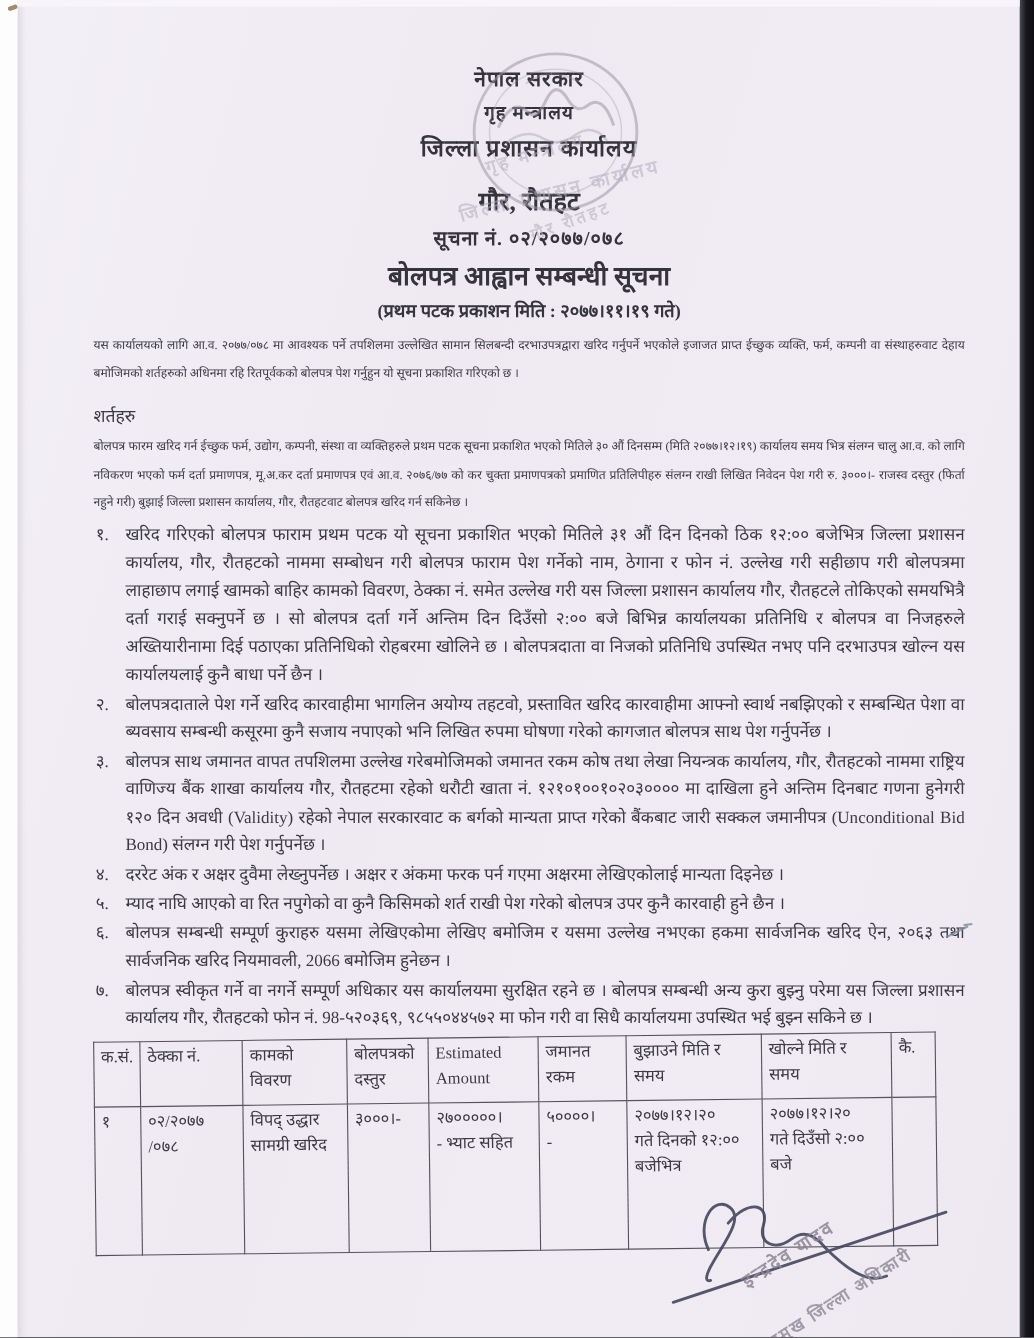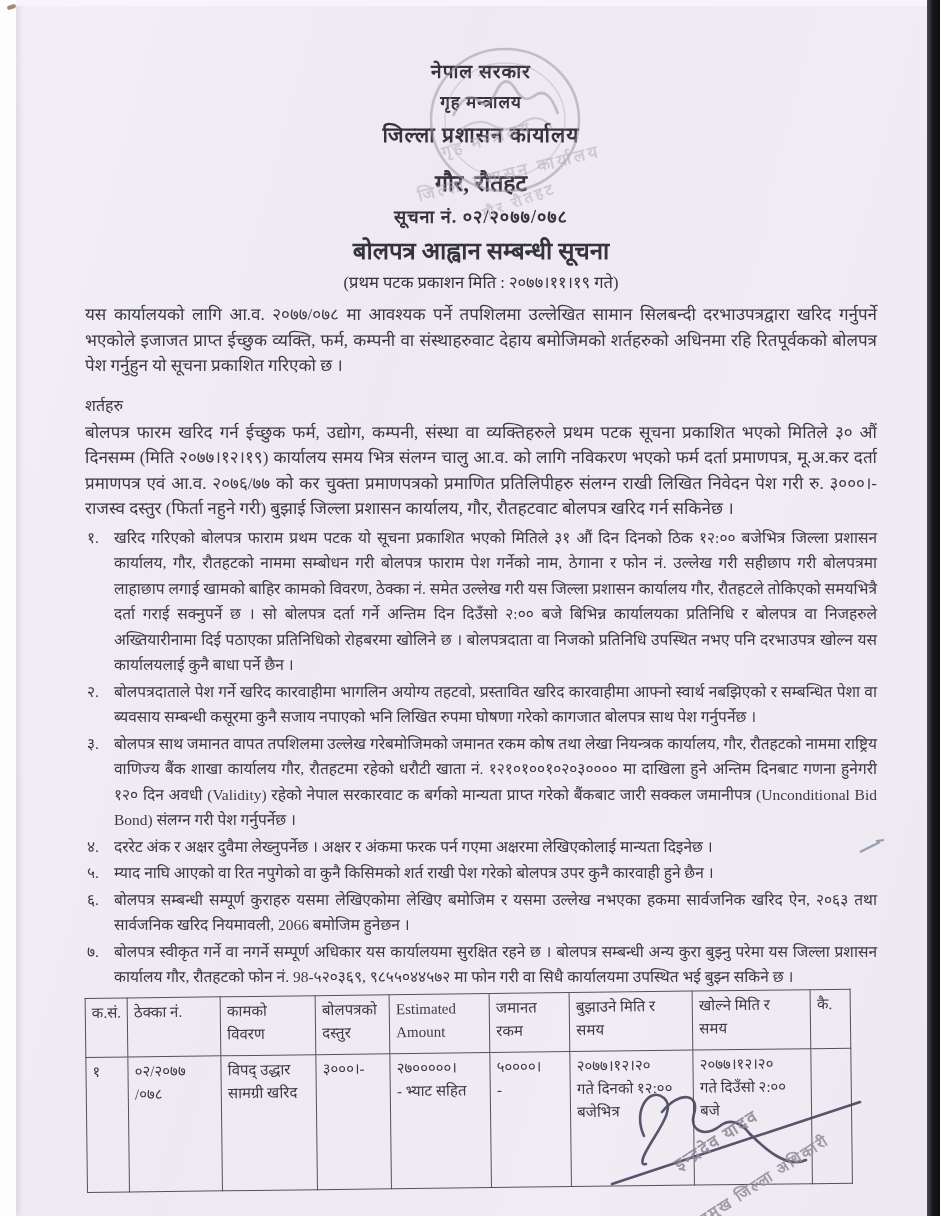--- a/index.html
+++ b/index.html
@@ -22,31 +22,31 @@
   .content{position:absolute;left:85px;top:42px;width:792px;}
 
   
   .doc-header{position:relative;text-align:center;color:#35343c;}
   .h-gov{font-size:19px;font-weight:bold;letter-spacing:1px;margin-top:16px;}
   .h-min{font-size:17px;font-weight:bold;margin-top:6px;letter-spacing:1px;}
   .h-office{font-size:21px;font-weight:bold;margin-top:7px;letter-spacing:1px;}
   .h-loc{font-size:23px;font-weight:bold;margin-top:18px;}
   .h-notice{font-size:18px;font-weight:bold;margin-top:6px;letter-spacing:1px;}
   .h-title{font-size:24px;font-weight:bold;margin-top:5px;}
-  .h-date{font-size:16.5px;font-weight:normal;margin-top:4px;}
+  .h-date{font-size:16.5px;font-weight:bold;margin-top:4px;}
 
   
   .seal{position:absolute;left:323px;top:-28px;opacity:.62;pointer-events:none;}
   .ghost{position:absolute;color:#b4abbf;font-weight:bold;letter-spacing:3px;opacity:.55;white-space:nowrap;pointer-events:none;}
   .ghost1{left:355px;top:70px;font-size:16px;transform:rotate(-16deg);}
   .ghost2{left:330px;top:103px;font-size:17px;transform:rotate(-14deg);}
   .ghost3{left:395px;top:132px;font-size:15px;transform:rotate(-20deg);}
 
   
-  .para{font-size:17px;line-height:25.5px;text-align:justify;margin-top:9px;}
+  .para{font-size:11px;line-height:25.5px;text-align:justify;margin-top:9px;}
   .cond-head{font-size:16px;line-height:25px;margin-top:14px;}
   .list{margin-top:3px;}
   .item{display:flex;font-size:15.5px;line-height:25.5px;margin-top:1px;}
   .item-no{width:27px;flex-shrink:0;padding-left:2px;}
   .item-text{flex:1;text-align:justify;}
 
   
   .tbl-wrap{margin-top:8px;margin-left:2px;transform:rotate(-0.7deg);transform-origin:left bottom;}
   table{border-collapse:collapse;table-layout:fixed;}
   th,td{border:1.7px solid #53525c;padding:3px 6px;vertical-align:top;font-weight:normal;text-align:left;

